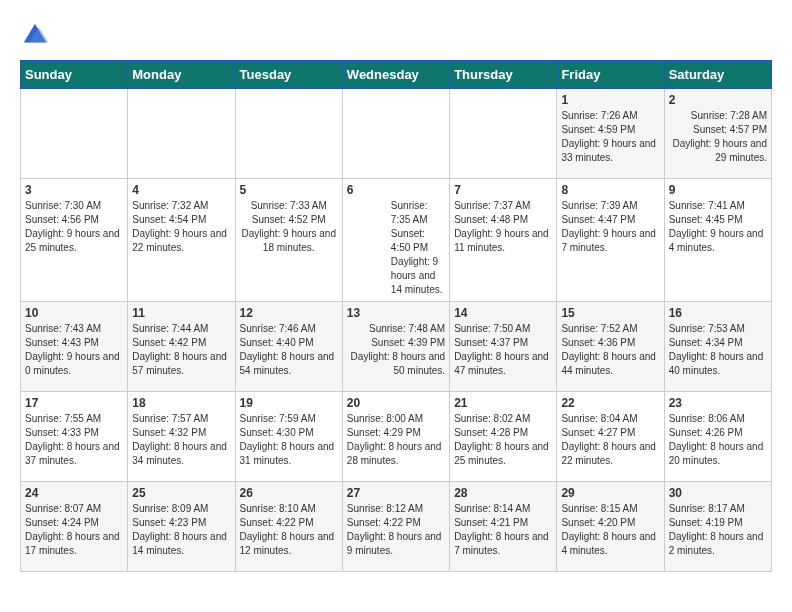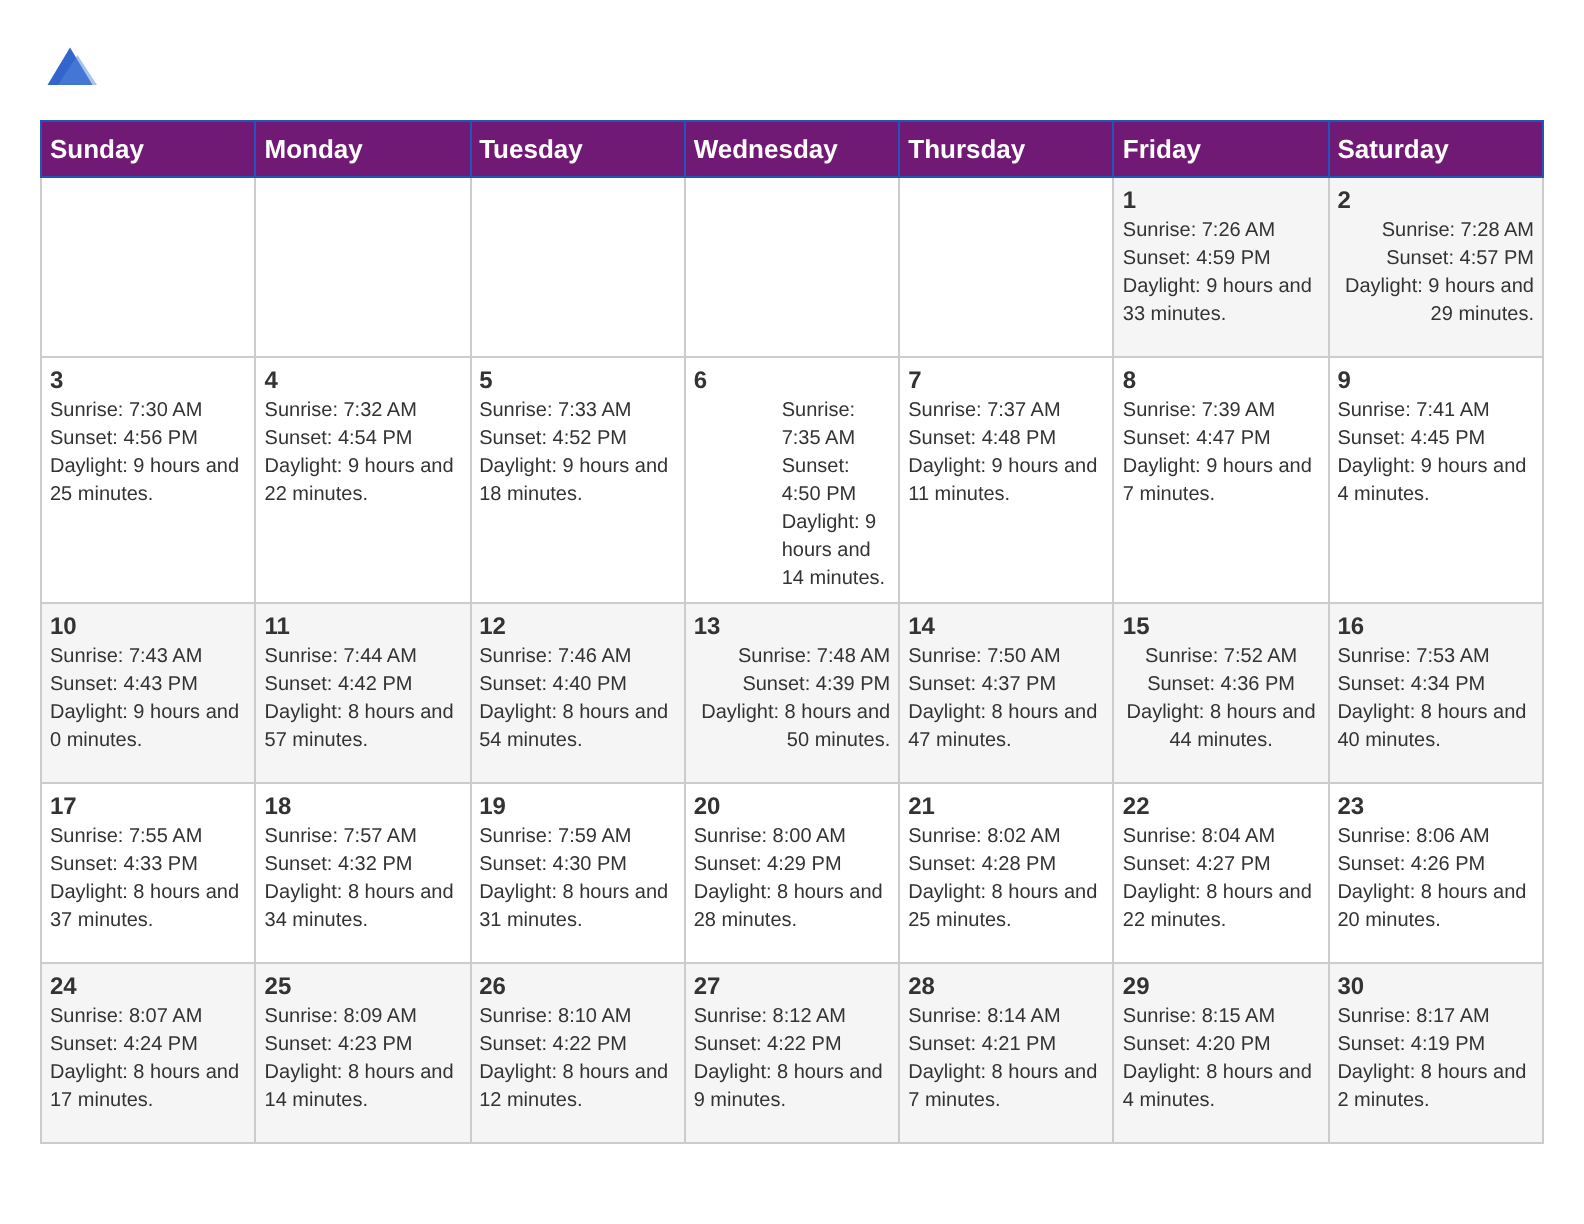--- a/index.html
+++ b/index.html
@@ -45,21 +45,21 @@
     .subtitle {
       font-size: 16px;
       color: #555;
     }
     .calendar {
       width: 100%;
       border-collapse: collapse;
       table-layout: fixed;
     }
     .calendar thead th {
-      background-color: #701a75;
+      background-color: #0f766e;
       color: #fff;
       font-size: 13px;
       font-weight: bold;
       padding: 6px 4px;
       text-align: left;
       border: 1px solid #2255bb;
     }
     .calendar tbody td {
       vertical-align: top;
       border: 1px solid #ccc;
@@ -150,21 +150,21 @@
 Daylight: 9 hours and 25 minutes.</div>
         </td>
         <td>
           <span class="day-number">4</span>
           <div class="day-info" style="white-space: pre-line;">Sunrise: 7:32 AM
 Sunset: 4:54 PM
 Daylight: 9 hours and 22 minutes.</div>
         </td>
         <td>
           <span class="day-number">5</span>
-          <div class="day-info" style="white-space: pre-line;">Sunrise: 7:33 AM
+          <div class="day-info" style="white-space: pre-line; text-align: center;">Sunrise: 7:33 AM
 Sunset: 4:52 PM
 Daylight: 9 hours and 18 minutes.</div>
         </td>
         <td>
           <span class="day-number">6</span>
           <div class="day-info" style="white-space: pre-line; margin-left: 44px;">Sunrise: 7:35 AM
 Sunset: 4:50 PM
 Daylight: 9 hours and 14 minutes.</div>
         </td>
         <td>
@@ -212,21 +212,21 @@
 Daylight: 8 hours and 50 minutes.</div>
         </td>
         <td>
           <span class="day-number">14</span>
           <div class="day-info" style="white-space: pre-line;">Sunrise: 7:50 AM
 Sunset: 4:37 PM
 Daylight: 8 hours and 47 minutes.</div>
         </td>
         <td>
           <span class="day-number">15</span>
-          <div class="day-info" style="white-space: pre-line; text-align: center;">Sunrise: 7:52 AM
+          <div class="day-info" style="white-space: pre-line;">Sunrise: 7:52 AM
 Sunset: 4:36 PM
 Daylight: 8 hours and 44 minutes.</div>
         </td>
         <td>
           <span class="day-number">16</span>
           <div class="day-info" style="white-space: pre-line;">Sunrise: 7:53 AM
 Sunset: 4:34 PM
 Daylight: 8 hours and 40 minutes.</div>
         </td>
       </tr>

